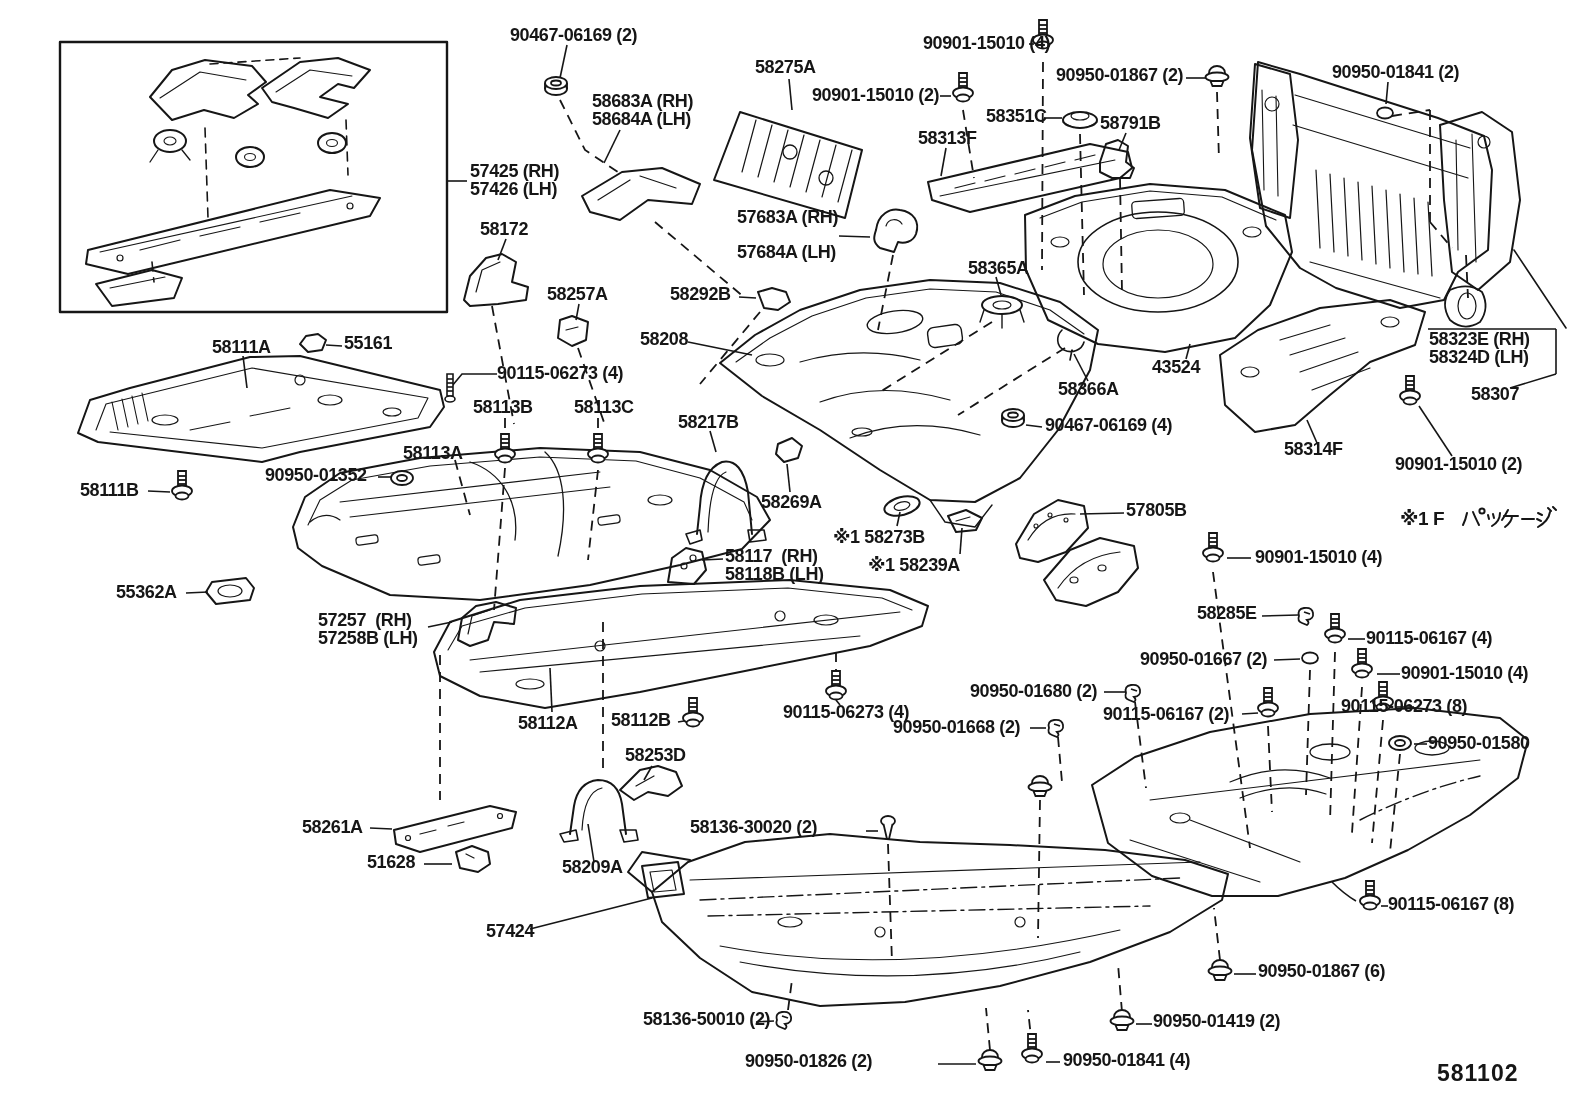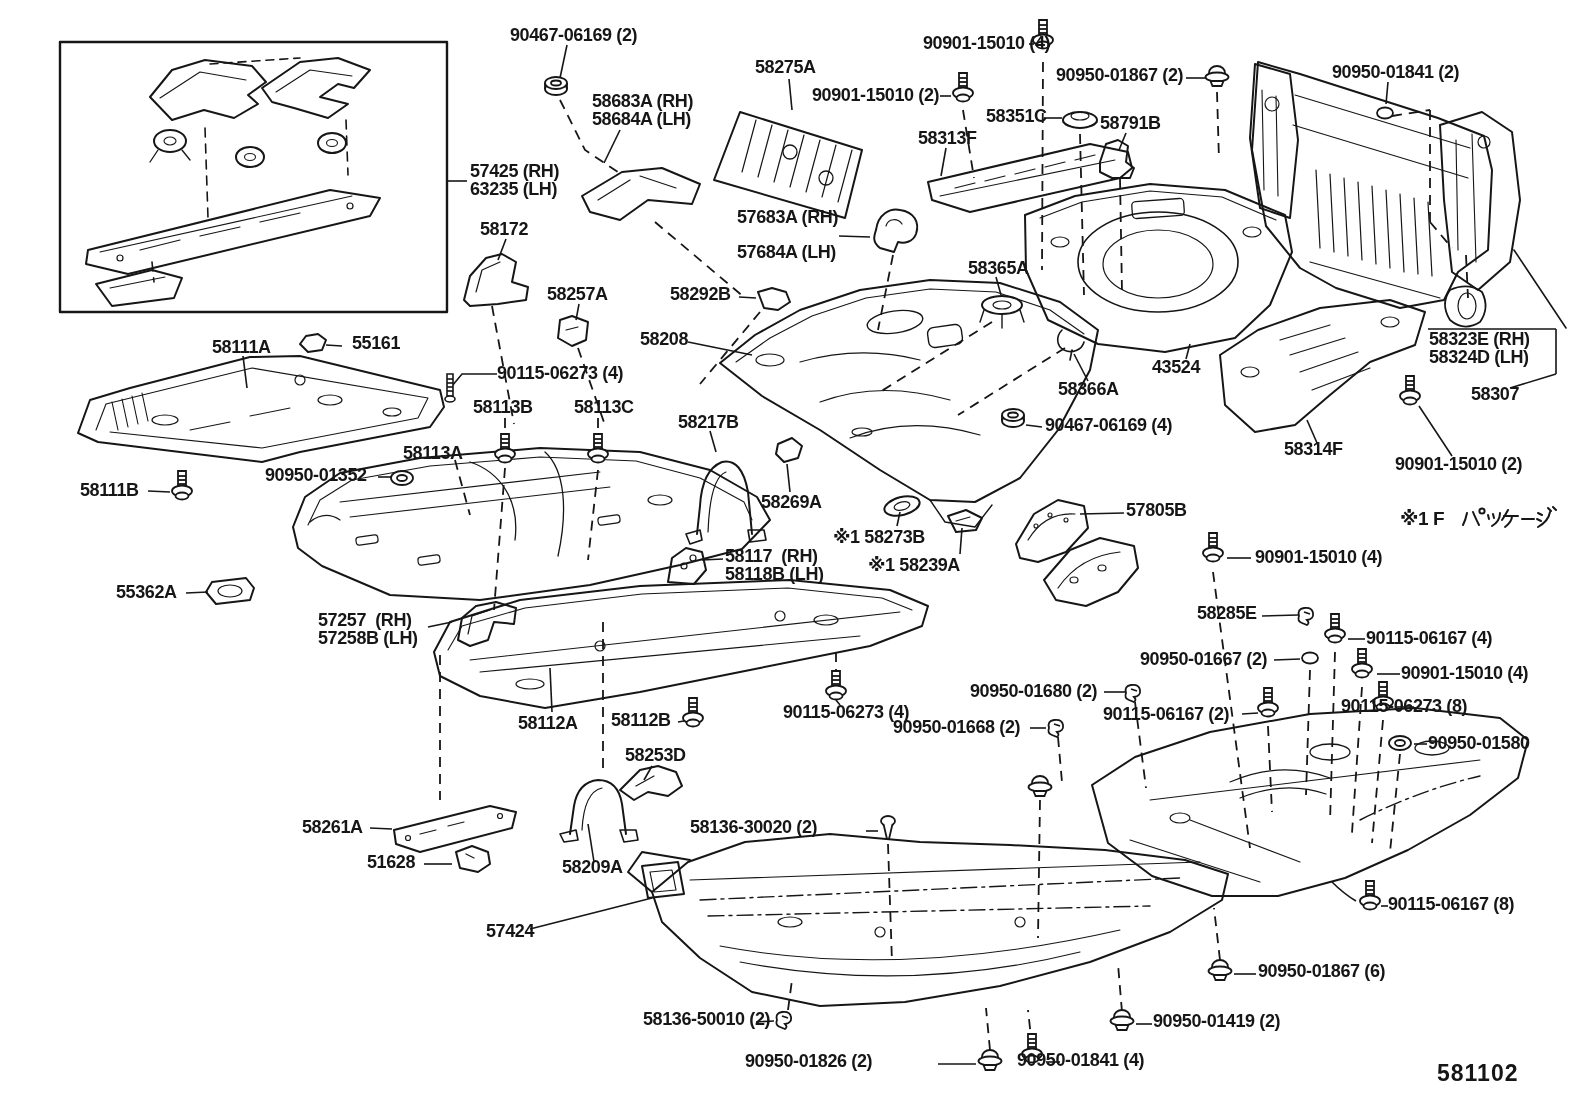--- a/index.html
+++ b/index.html
@@ -409,27 +409,27 @@
 <div class="lbl" style="left:812px;top:86px">90901-15010 (2)</div>
 <div class="lbl" style="left:923px;top:34px">90901-15010 (4)</div>
 <div class="lbl" style="left:1056px;top:66px">90950-01867 (2)</div>
 <div class="lbl" style="left:1332px;top:63px">90950-01841 (2)</div>
 <div class="lbl" style="left:592px;top:92px">58683A (RH)</div>
 <div class="lbl" style="left:592px;top:110px">58684A (LH)</div>
 <div class="lbl" style="left:986px;top:107px">58351C</div>
 <div class="lbl" style="left:1100px;top:114px">58791B</div>
 <div class="lbl" style="left:918px;top:129px">58313F</div>
 <div class="lbl" style="left:470px;top:162px">57425 (RH)</div>
-<div class="lbl" style="left:470px;top:180px">63235 (LH)</div>
+<div class="lbl" style="left:470px;top:180px">57426 (LH)</div>
 <div class="lbl" style="left:480px;top:220px">58172</div>
 <div class="lbl" style="left:547px;top:285px">58257A</div>
 <div class="lbl" style="left:670px;top:285px">58292B</div>
 <div class="lbl" style="left:640px;top:330px">58208</div>
 <div class="lbl" style="left:212px;top:338px">58111A</div>
-<div class="lbl" style="left:352px;top:334px">55161</div>
+<div class="lbl" style="left:344px;top:334px">55161</div>
 <div class="lbl" style="left:737px;top:208px">57683A (RH)</div>
 <div class="lbl" style="left:737px;top:243px">57684A (LH)</div>
 <div class="lbl" style="left:968px;top:259px">58365A</div>
 <div class="lbl" style="left:1058px;top:380px">58366A</div>
 <div class="lbl" style="left:1152px;top:358px">43524</div>
 <div class="lbl" style="left:1045px;top:416px">90467-06169 (4)</div>
 <div class="lbl" style="left:1429px;top:330px">58323E (RH)</div>
 <div class="lbl" style="left:1429px;top:348px">58324D (LH)</div>
 <div class="lbl" style="left:1471px;top:385px">58307</div>
 <div class="lbl" style="left:1284px;top:440px">58314F</div>
@@ -464,21 +464,21 @@
 <div class="lbl" style="left:518px;top:714px">58112A</div>
 <div class="lbl" style="left:611px;top:711px">58112B</div>
 <div class="lbl" style="left:625px;top:746px">58253D</div>
 <div class="lbl" style="left:302px;top:818px">58261A</div>
 <div class="lbl" style="left:367px;top:853px">51628</div>
 <div class="lbl" style="left:562px;top:858px">58209A</div>
 <div class="lbl" style="left:690px;top:818px">58136-30020 (2)</div>
 <div class="lbl" style="left:486px;top:922px">57424</div>
 <div class="lbl" style="left:643px;top:1010px">58136-50010 (2)</div>
 <div class="lbl" style="left:745px;top:1052px">90950-01826 (2)</div>
-<div class="lbl" style="left:1017px;top:1051px">90950-01841 (4)</div>
+<div class="lbl" style="left:1063px;top:1051px">90950-01841 (4)</div>
 <div class="lbl" style="left:1153px;top:1012px">90950-01419 (2)</div>
 <div class="lbl" style="left:1258px;top:962px">90950-01867 (6)</div>
 <div class="lbl" style="left:1388px;top:895px">90115-06167 (8)</div>
 
 <div class="lbl note" style="left:1400px;top:506px" aria-label="ﾊﾟｯｹｰｼﾞ">
   <span>※1 F</span>
   <svg width="96" height="24" viewBox="0 0 96 24" stroke="#161616" stroke-width="2" fill="none" stroke-linecap="round">
     <path d="M5,7 C4,12 3,15 1,19"></path>
         <path d="M11,6 C13,11 15,15 17,19"></path>
         <circle cx="20" cy="5" r="2.6"></circle>

